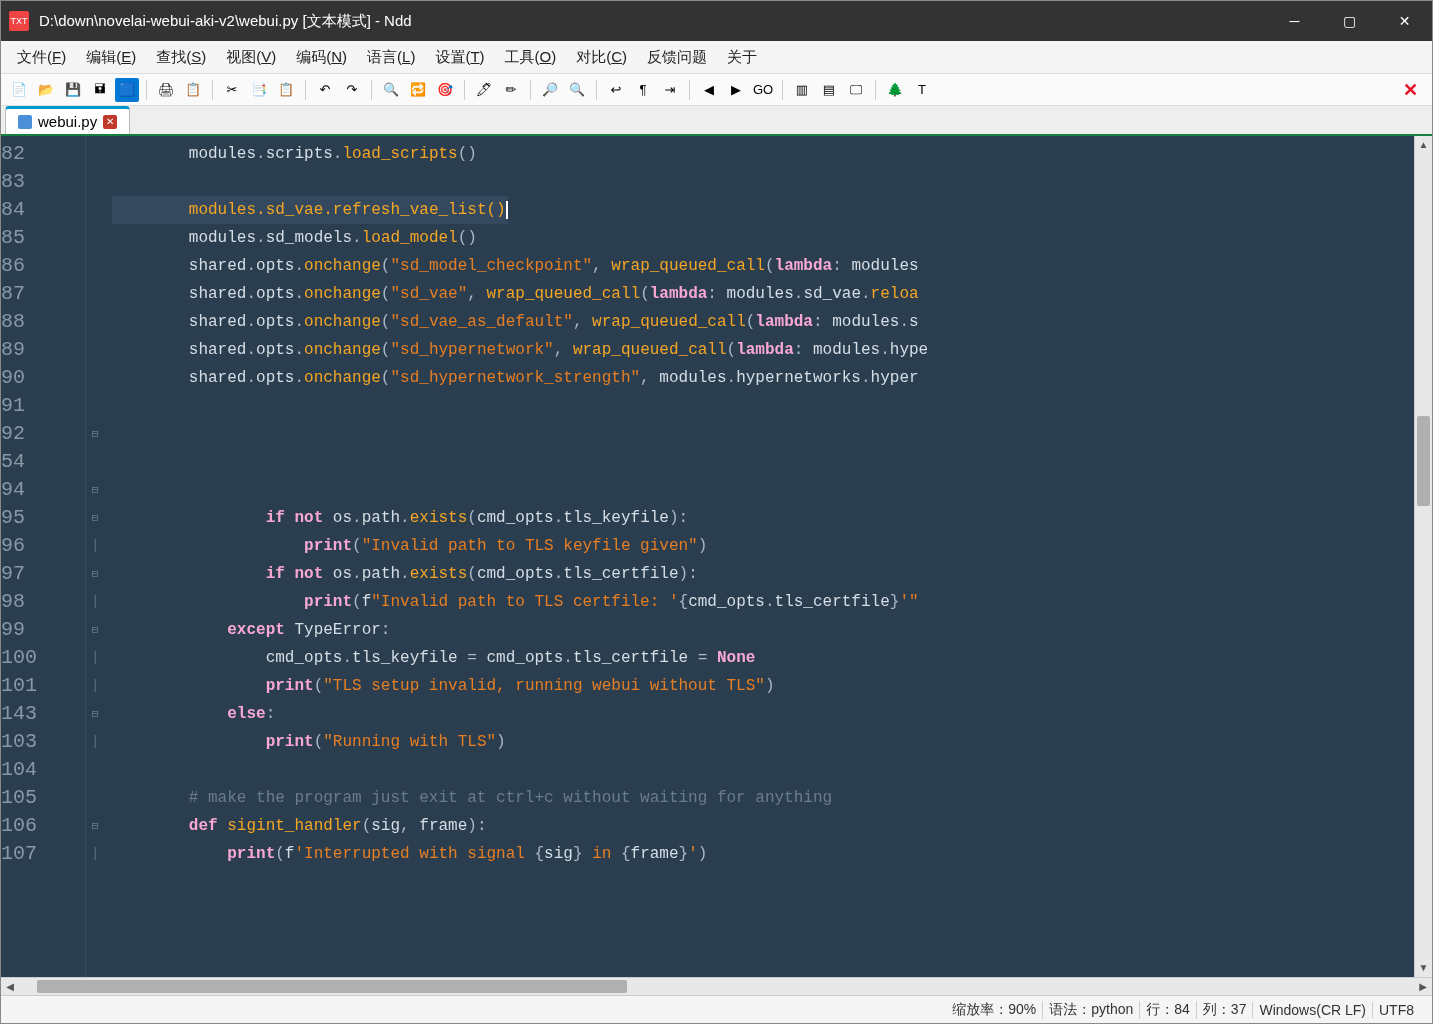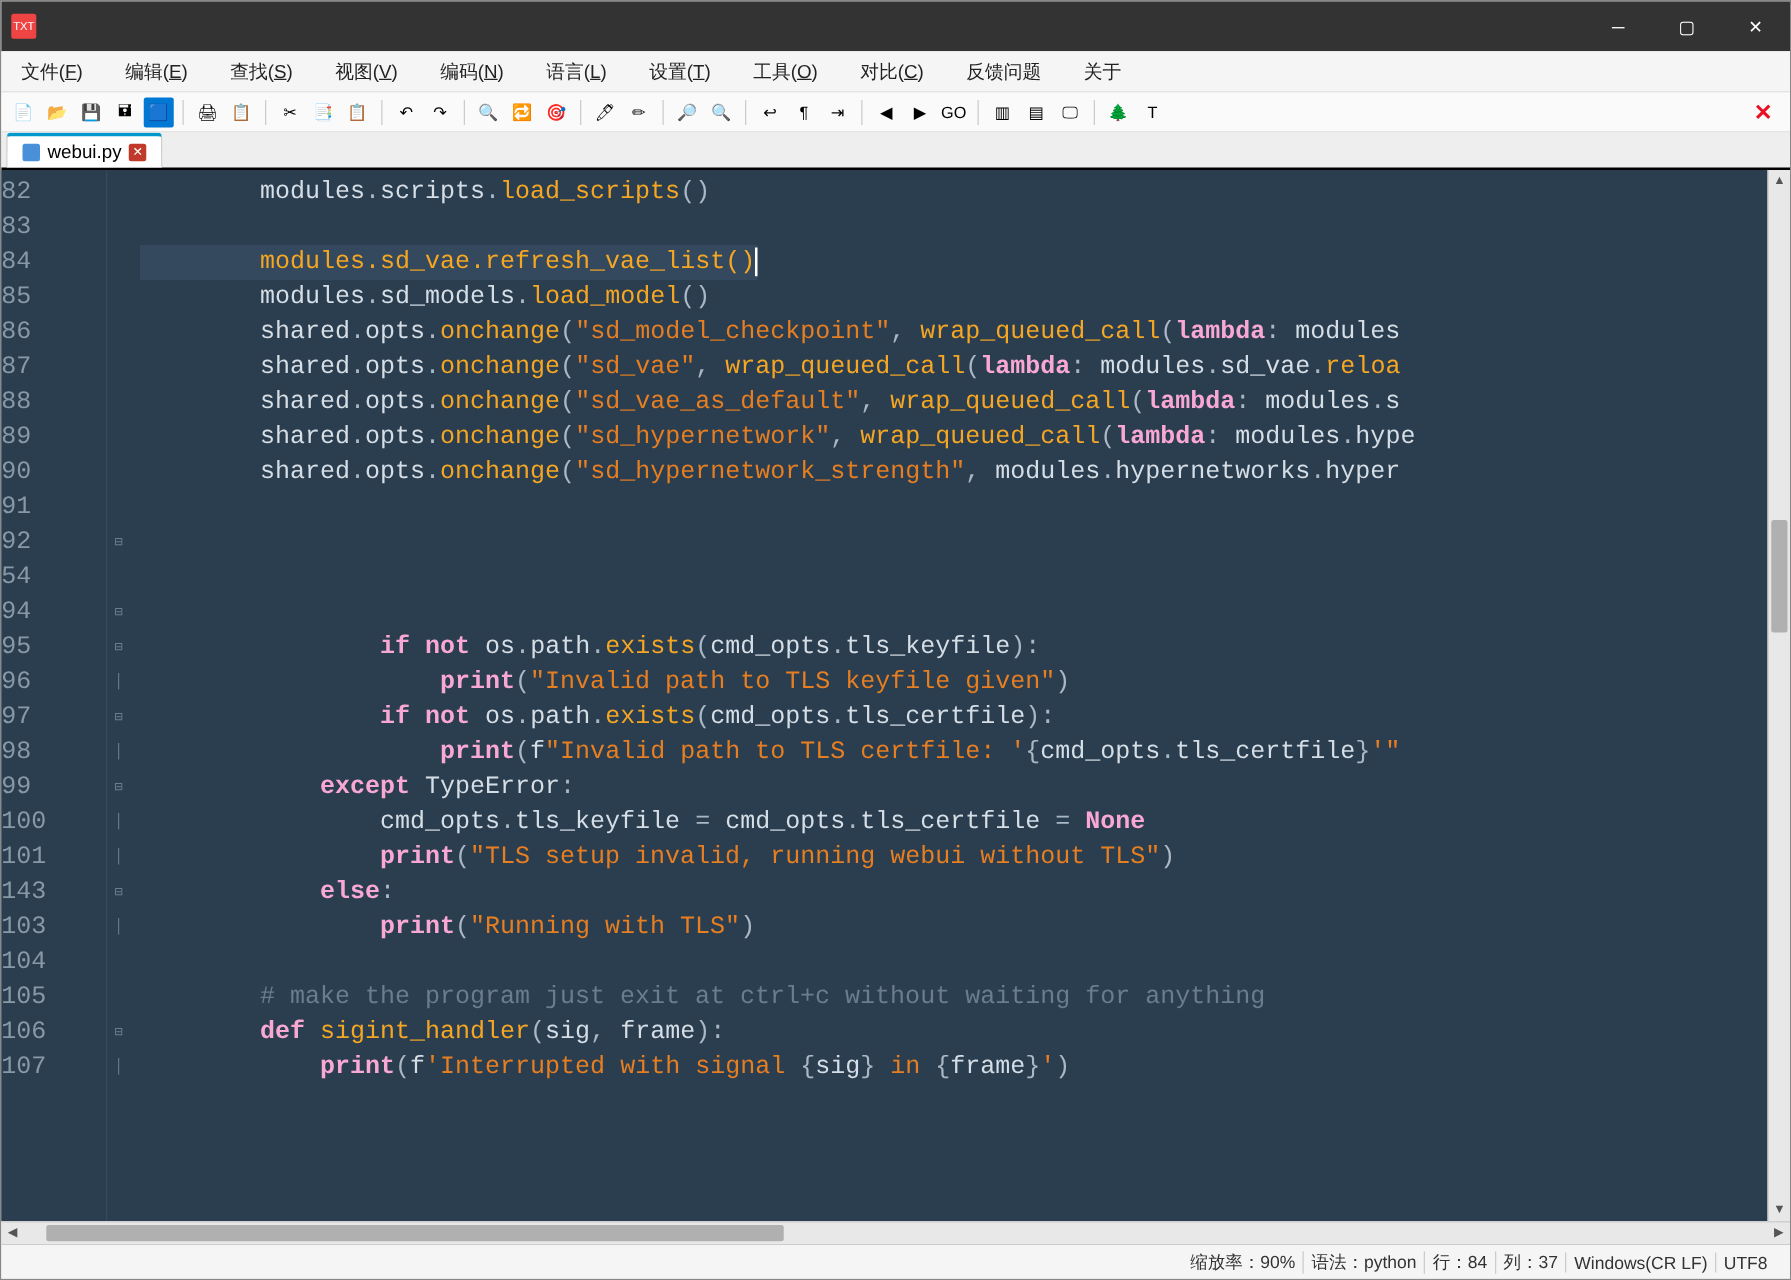--- a/index.html
+++ b/index.html
@@ -2,38 +2,38 @@
 <html><head>
 <meta charset="utf-8">
 <style>
 * { margin:0; padding:0; box-sizing:border-box; }
 html,body { width:1433px; height:1024px; font-family:"Microsoft YaHei","Segoe UI",sans-serif; overflow:hidden; background:#f0f0f0; }
 body { display:flex; flex-direction:column; border:1px solid #888; }
 .titlebar { background:#333; color:#fff; height:40px; display:flex; align-items:center; padding:0 0 0 8px; font-size:15px; }
 .titlebar .app-icon { width:20px; height:20px; background:#ef4444; color:#fff; font-size:9px; display:flex; align-items:center; justify-content:center; border-radius:2px; margin-right:10px; }
 .titlebar .spacer { flex:1; }
 .titlebar .winbtn { width:55px; height:40px; display:flex; align-items:center; justify-content:center; font-size:14px; cursor:pointer; }
-.menubar { background:#f5f5f5; height:33px; display:flex; align-items:center; padding:0 6px; font-size:15px; color:#222; border-bottom:1px solid #ddd;gap:14px; }
+.menubar { background:#f5f5f5; height:33px; display:flex; align-items:center; padding:0 6px; font-size:15px; color:#222; border-bottom:1px solid #ddd; }
 .menubar .menuitem { padding:4px 10px; cursor:pointer; }
 .menubar .menuitem u { text-decoration:underline; }
 .toolbar { background:#fafafa; height:32px; display:flex; align-items:center; padding:0 6px; gap:3px; border-bottom:1px solid #ddd; }
 .toolbar .tbtn { width:24px; height:24px; display:flex; align-items:center; justify-content:center; font-size:13px; cursor:pointer; border-radius:2px; }
 .toolbar .tbtn.active { background:#0078d4; color:#fff; }
 .toolbar .sep { width:1px; height:20px; background:#ccc; margin:0 4px; }
 .toolbar .close-x { margin-left:auto; color:#e81123; font-size:18px; font-weight:bold; padding:0 8px; cursor:pointer; }
-.tabbar { background:#eee; height:30px; display:flex; align-items:flex-end; padding-left:4px; border-bottom:2px solid #000000; }
+.tabbar { background:#eee; height:30px; display:flex; align-items:flex-end; padding-left:4px; border-bottom:2px solid #15803d; }
 .tab { background:#fff; border:1px solid #bbb; border-bottom:none; border-top:3px solid #0099cc; padding:4px 12px; display:flex; align-items:center; gap:6px; font-size:15px; border-radius:4px 4px 0 0; }
 .tab .tabicon { width:14px; height:14px; background:#4a90d9; border-radius:2px; }
 .tab .tabclose { width:14px; height:14px; background:#c0392b; color:#fff; font-size:10px; display:flex; align-items:center; justify-content:center; border-radius:2px; cursor:pointer; }
 .editor-area { flex:1; display:flex; position:relative; overflow:hidden; background:#2b3e50; }
 .gutter { width:85px; background:#2b3e50; color:#8899a6; font-family:"Consolas","Courier New",monospace; font-size:20px; text-align:left; padding-right:12px; padding-top:4px; line-height:28px; border-right:1px solid #3a4d5e; user-select:none; }
 .gutter .ln { height:28px; }
 .fold-col { width:18px; background:#2b3e50; font-family:monospace; font-size:11px; color:#6a7d8e; line-height:28px; padding-top:4px; text-align:center; }
 .fold-col .fc { height:28px; }
-.code { flex:1; background:#2b3e50; font-family:"Consolas","Courier New",monospace; font-size:20px; line-height:28px; padding-top:4px; padding-left:8px; white-space:pre; overflow:hidden; color:#d5dde5; }
+.code { flex:1; background:#2b3e50; font-family:"Consolas","Courier New",monospace; font-size:16px; line-height:28px; padding-top:4px; padding-left:8px; white-space:pre; overflow:hidden; color:#d5dde5; }
 .code .cl { height:28px; }
 .code .hl { background:#34495e; display:inline-block; }
 .vscroll { width:18px; background:#e8e8e8; border-left:1px solid #ccc; position:relative; }
 .vscroll .thumb { position:absolute; left:2px; right:2px; top:280px; height:90px; background:#b0b0b0; border-radius:2px; }
 .vscroll .arr { position:absolute; left:0; right:0; height:18px; text-align:center; font-size:10px; line-height:18px; color:#555; cursor:pointer; }
 .vscroll .arr.up { top:0; } .vscroll .arr.down { bottom:0; }
 .hscroll { height:18px; background:#e8e8e8; border-top:1px solid #ccc; position:relative; display:flex; }
 .hscroll .track { flex:1; position:relative; }
 .hscroll .thumb { position:absolute; top:2px; bottom:2px; left:18px; width:590px; background:#b0b0b0; border-radius:2px; }
 .hscroll .arr { width:18px; text-align:center; font-size:10px; line-height:18px; color:#555; cursor:pointer; }
@@ -47,20 +47,21 @@
 .s-kw { color:#f9a8d4; font-weight:bold; }
 .s-cmt { color:#6a7d8e; }
 .s-op { color:#aab7c4; }
 .cursor { border-right:2px solid #fff; }
 </style>
 </head>
 <body>
 
 <div class="titlebar">
   <div class="app-icon">TXT</div>
+  <div>D:\down\novelai-webui-aki-v2\webui.py [文本模式] - Ndd</div>
   <div class="spacer"></div>
   <div class="winbtn">─</div>
   <div class="winbtn">▢</div>
   <div class="winbtn close">✕</div>
 </div>
 
 <div class="menubar" id="menubar">
     <div class="menuitem">文件(<u>F</u>)</div>
     <div class="menuitem">编辑(<u>E</u>)</div>
     <div class="menuitem">查找(<u>S</u>)</div>

